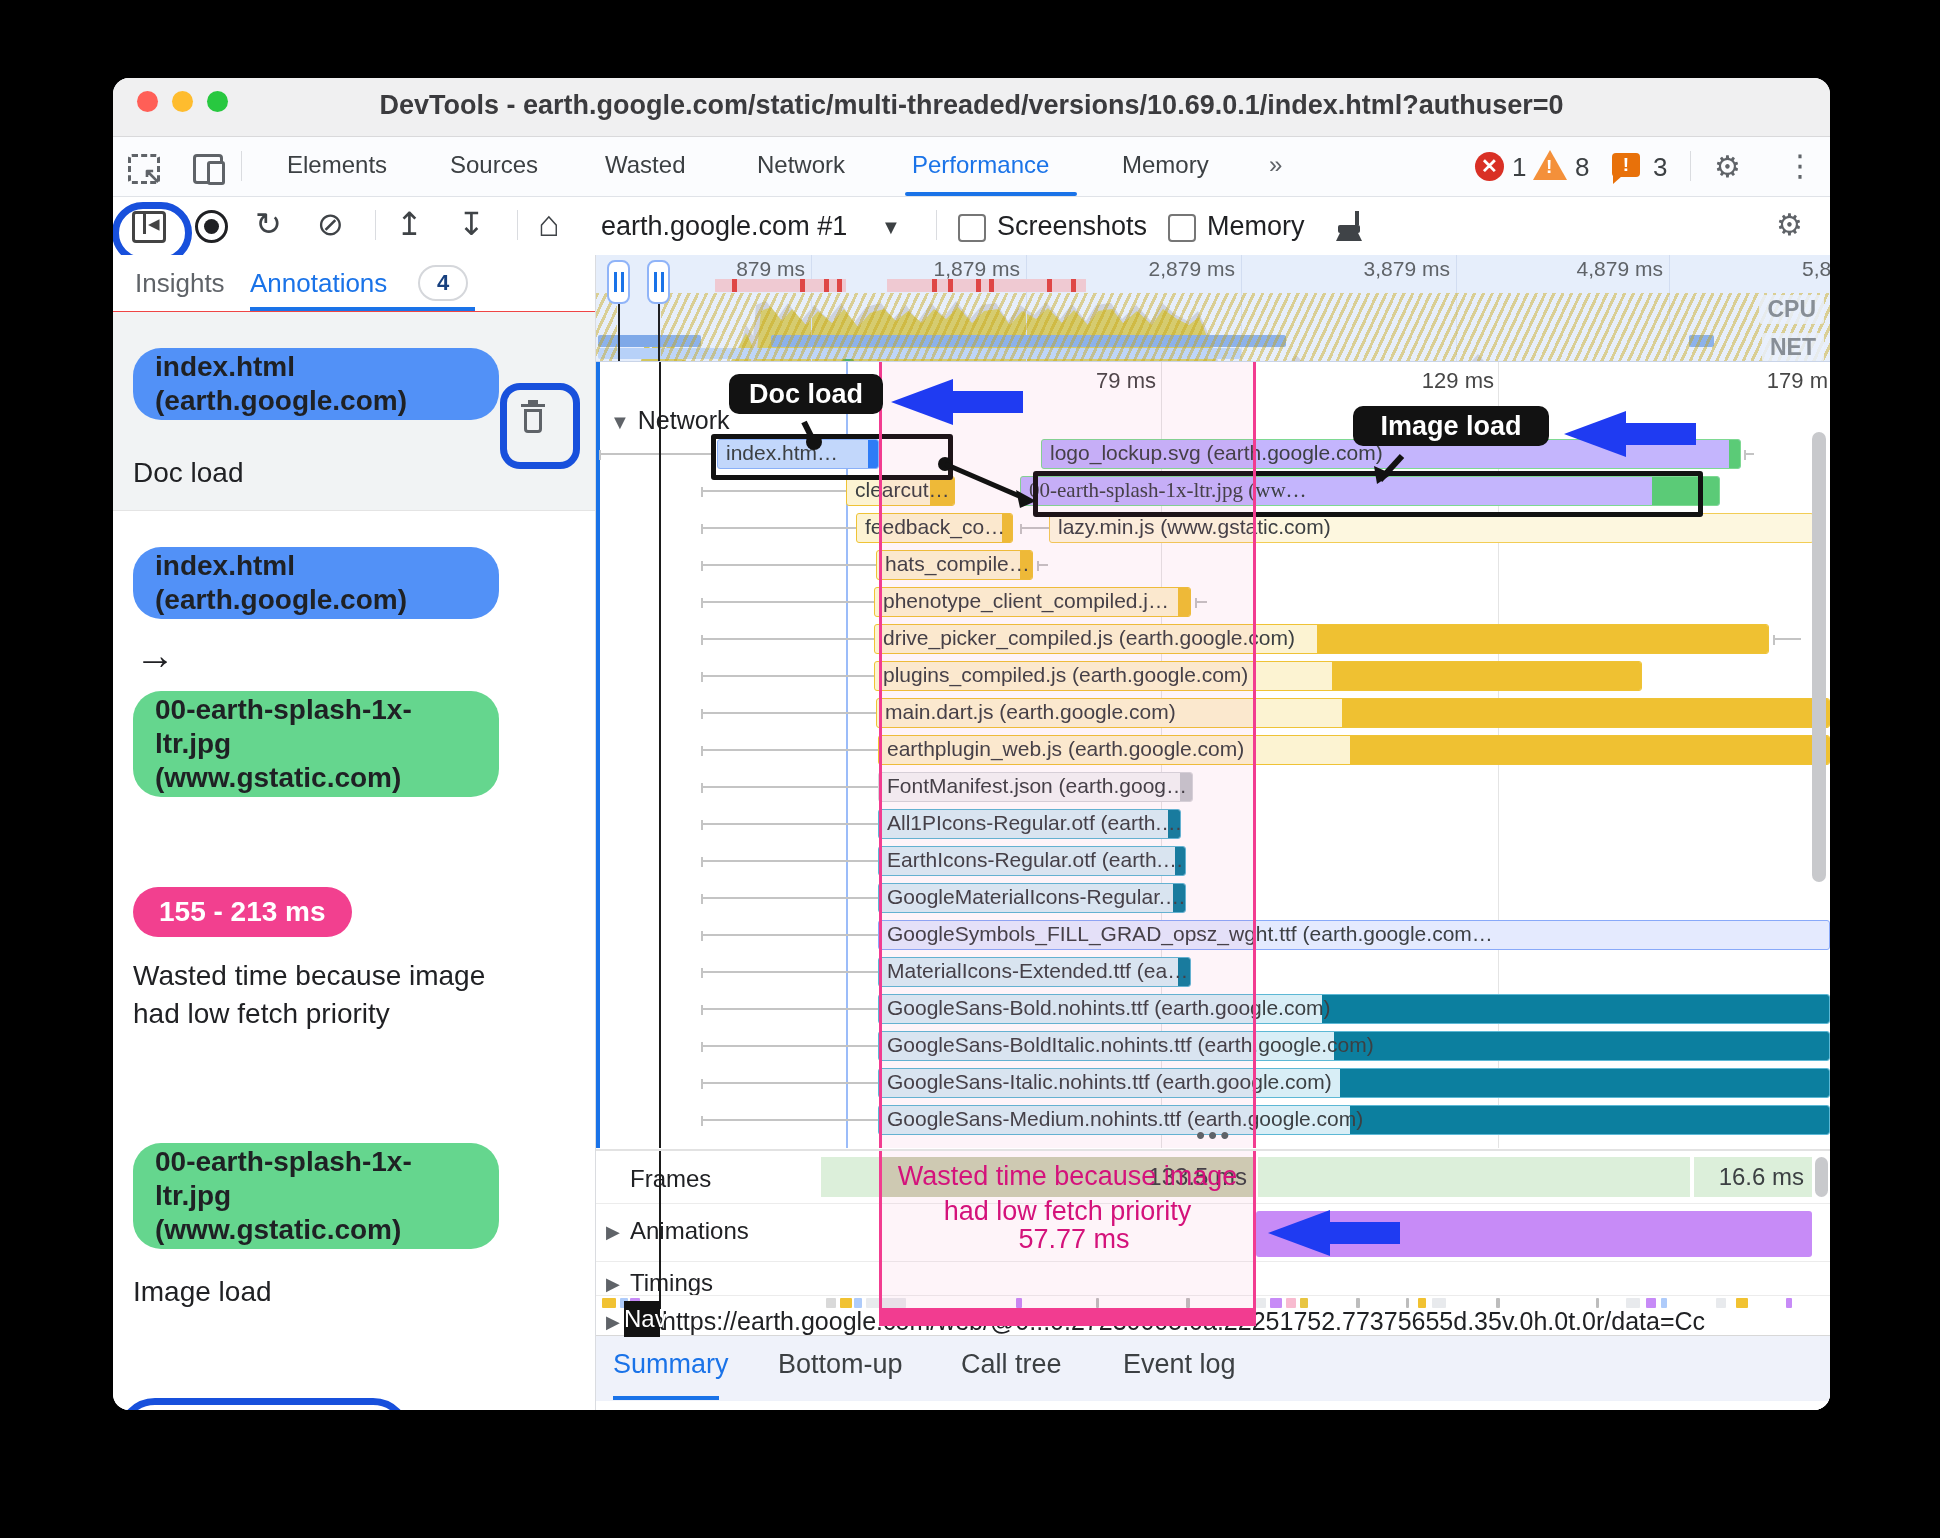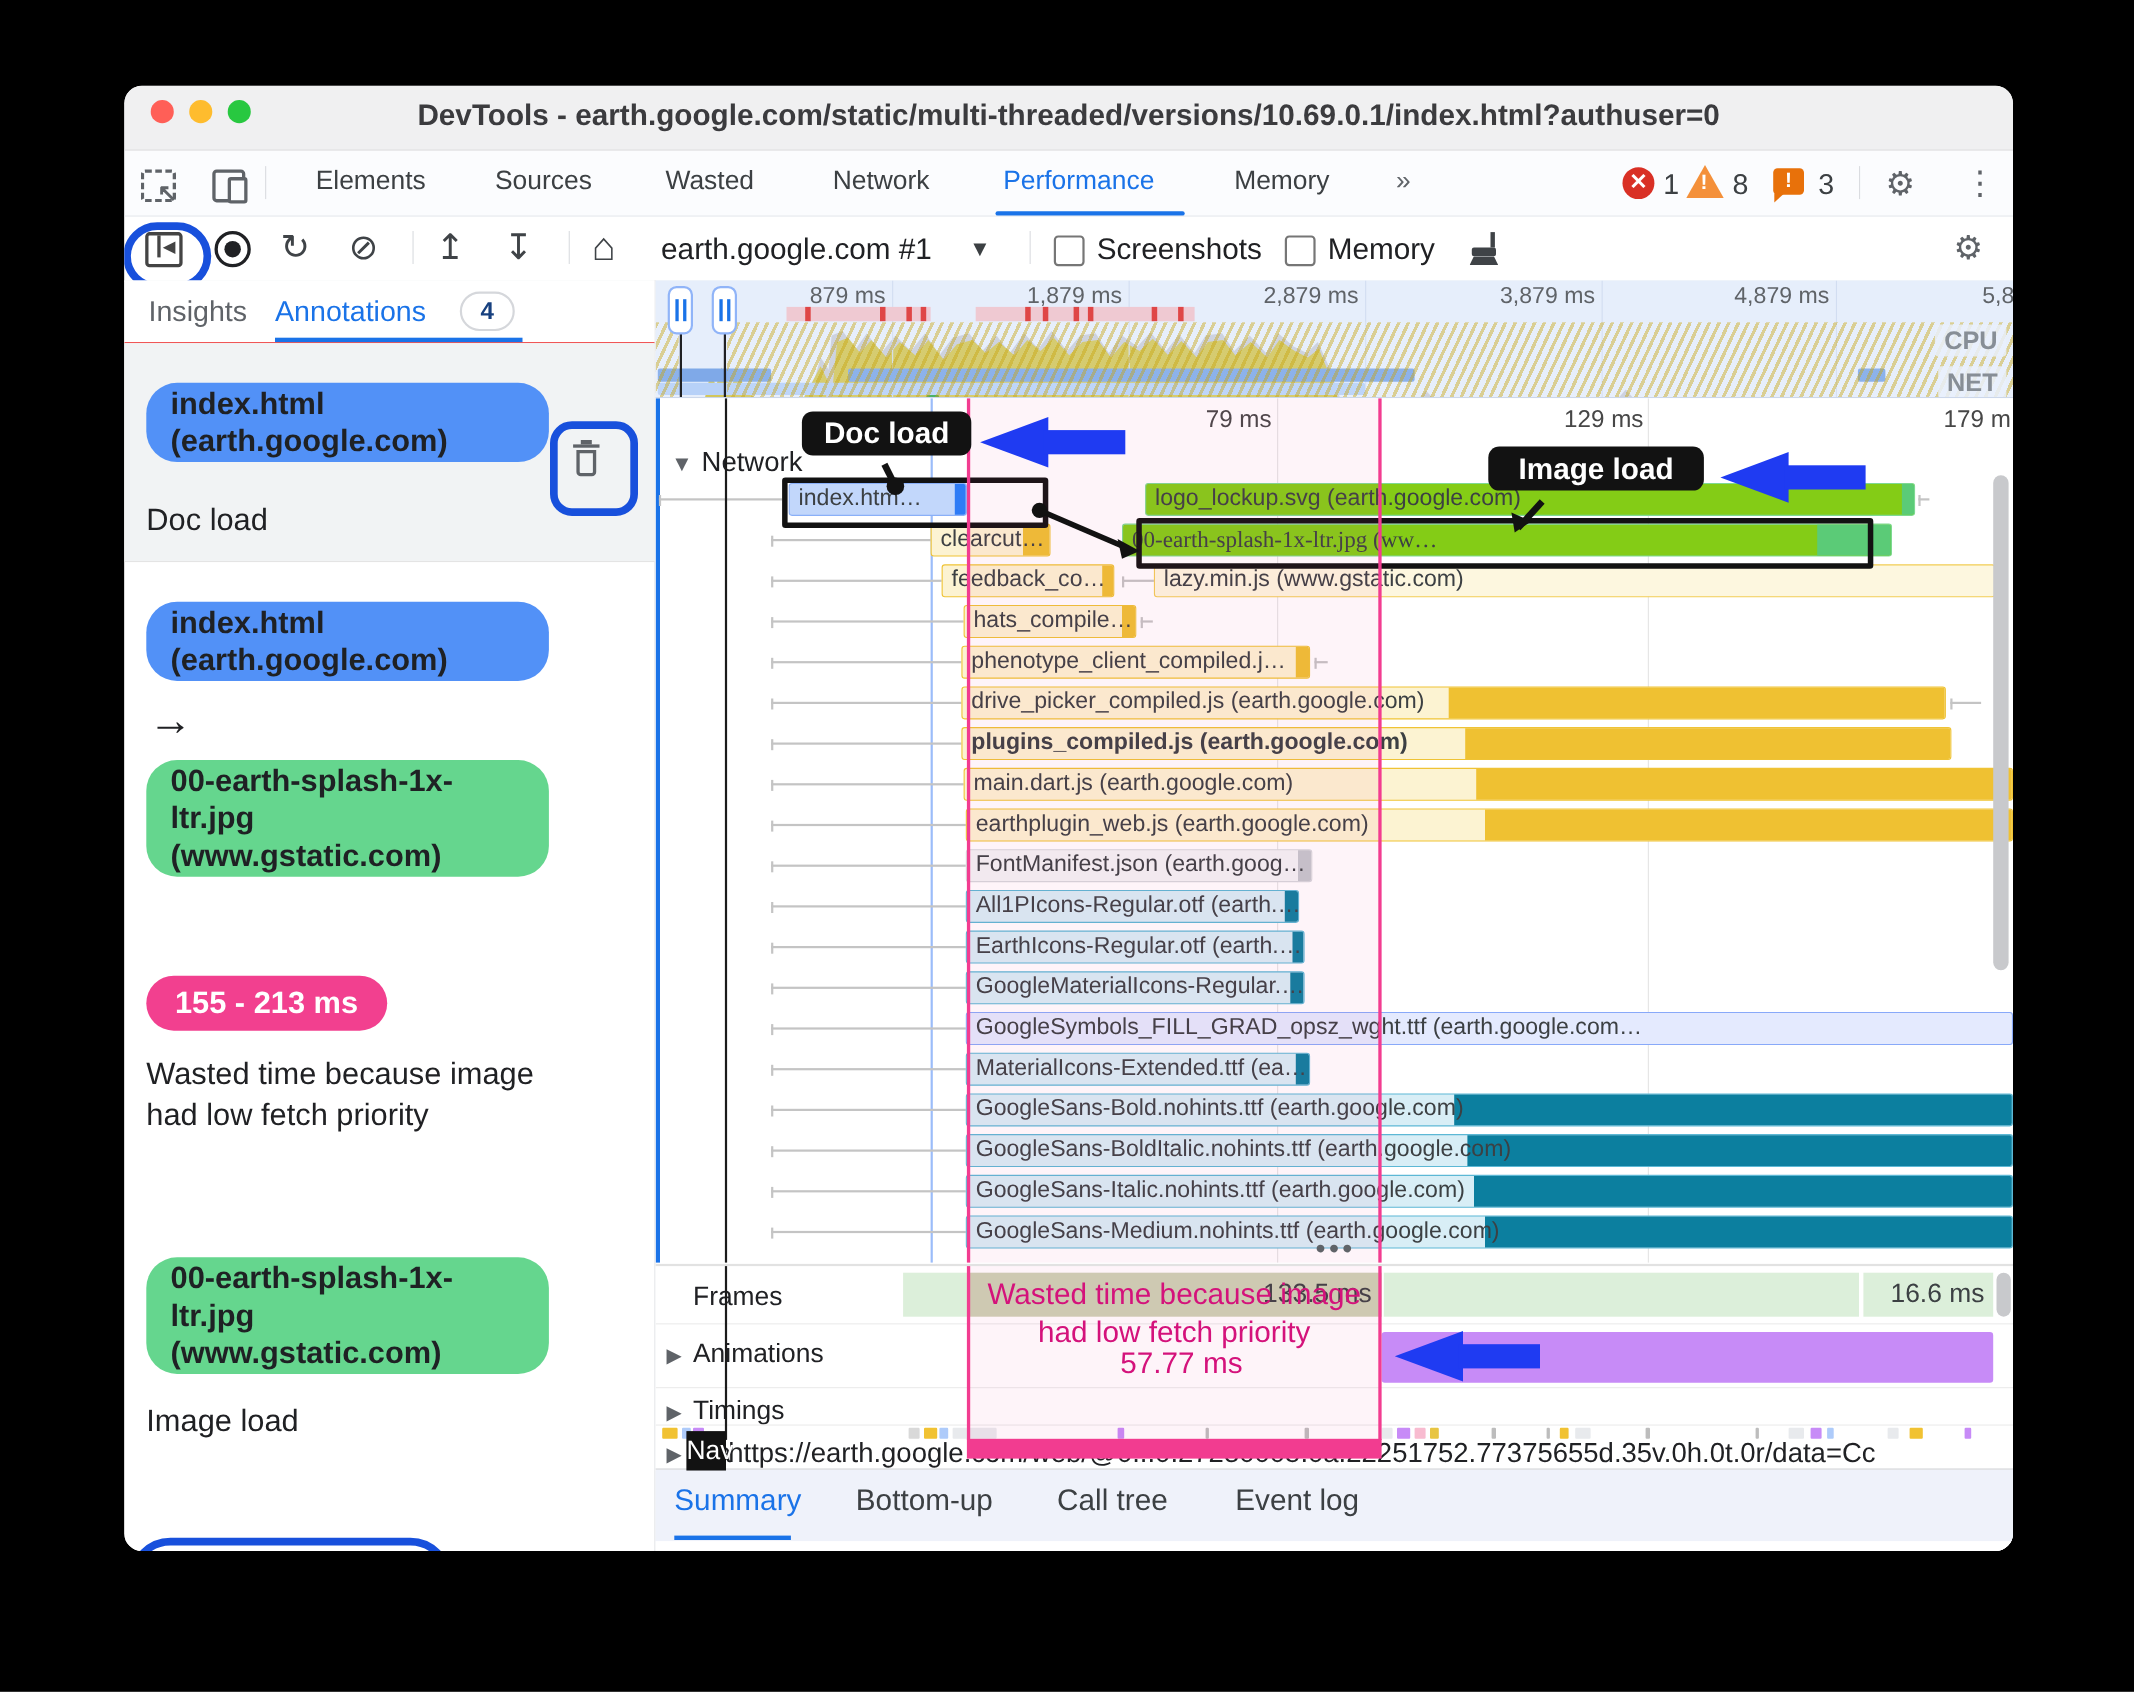--- a/index.html
+++ b/index.html
@@ -86,21 +86,21 @@
   #net-blue-edge{position:absolute;left:0;top:0;width:4px;height:786px;background:#1A73E8;}
   .row{position:absolute;left:0;width:1234px;height:30px;}
   .whisk{position:absolute;top:14px;border-top:2px solid #C4C4C4;}
   .whisk:before{content:"";position:absolute;left:0;top:-5px;width:2px;height:10px;background:#C4C4C4;}
   .bar{position:absolute;top:0;height:30px;border-radius:3px;border:1.5px solid;box-sizing:border-box;overflow:hidden;white-space:nowrap;}
   .bar .solid{position:absolute;top:-1px;bottom:-1px;border-radius:0 2px 2px 0;}
   .bar .lbl{position:absolute;left:8px;top:1px;font-size:21px;color:#3C4043;z-index:2;}
   .k-doc{background:#C2D7FB;border-color:#8AB0F8;}   .k-doc .solid{background:#2E7CF6;}
   .k-js{background:#FCF3D2;border-color:#EFC335;}    .k-js .solid{background:#EFC132;}
   .k-jspale{background:#FDF7DF;border-color:#F2CD55;}
-  .k-img{background:#84cc16;border-color:#7ED992;padding-left:16px;}   .k-img .solid{background:#5BCB77;}
+  .k-img{background:#c4b5fd;border-color:#7ED992;padding-left:16px;}   .k-img .solid{background:#5BCB77;}
   .k-json{background:#F3F4F5;border-color:#D5D7DB;}  .k-json .solid{background:#C4C7CC;}
   .k-font{background:#D8EEF6;border-color:#5CB8D5;}  .k-font .solid{background:#0C7F9F;}
   .k-sym{background:#E4EAFE;border-color:#88A9F9;}
   .reqbox{position:absolute;border:5px solid #121212;border-radius:3px;z-index:3;}
   #marker-black{position:absolute;left:63px;top:0;width:2px;height:786px;background:#1B1B1B;z-index:4;}
   #marker-blue{position:absolute;left:250px;top:0;width:2px;height:786px;background:#9BBCF9;}
   .band{position:absolute;background:rgba(244,63,148,0.06);border-left:3px solid #F23C90;border-right:3px solid #F23C90;box-sizing:border-box;z-index:5;pointer-events:none;}
   .black-note{position:absolute;background:#121212;color:#fff;font-weight:bold;font-size:27px;text-align:center;border-radius:10px;z-index:8;}
   .blue-arrow{position:absolute;z-index:8;}
   .blue-arrow .body{position:absolute;background:#1F3BF2;height:22px;top:12px;}
@@ -382,21 +382,21 @@
             <div class="row" style="top: 262px;">
               <div class="whisk" style="left: 105px; width: 173px;"></div>
               <div class="whisk" style="left: 1177px; width: 28px;"></div>
               <div class="bar k-js" style="left: 278px; width: 895px;">
                 <div class="solid" style="left: 442px; right: 0px;"></div>
                 <div class="lbl">drive_picker_compiled.js (earth.google.com)</div>
               </div>
             </div>
             <div class="row" style="top: 299px;">
               <div class="whisk" style="left: 105px; width: 173px;"></div>
-              <div class="bar k-js" style="left: 278px; width: 900px; font-weight: bold;">
+              <div class="bar k-js" style="left: 278px; width: 768px;">
                 <div class="solid" style="left: 457px; right: 0px;"></div>
                 <div class="lbl">plugins_compiled.js (earth.google.com)</div>
               </div>
             </div>
             <div class="row" style="top: 336px;">
               <div class="whisk" style="left: 105px; width: 175px;"></div>
               <div class="bar k-js" style="left: 280px; width: 954px;">
                 <div class="solid" style="left: 465px; right: 0px;"></div>
                 <div class="lbl">main.dart.js (earth.google.com)</div>
               </div>

